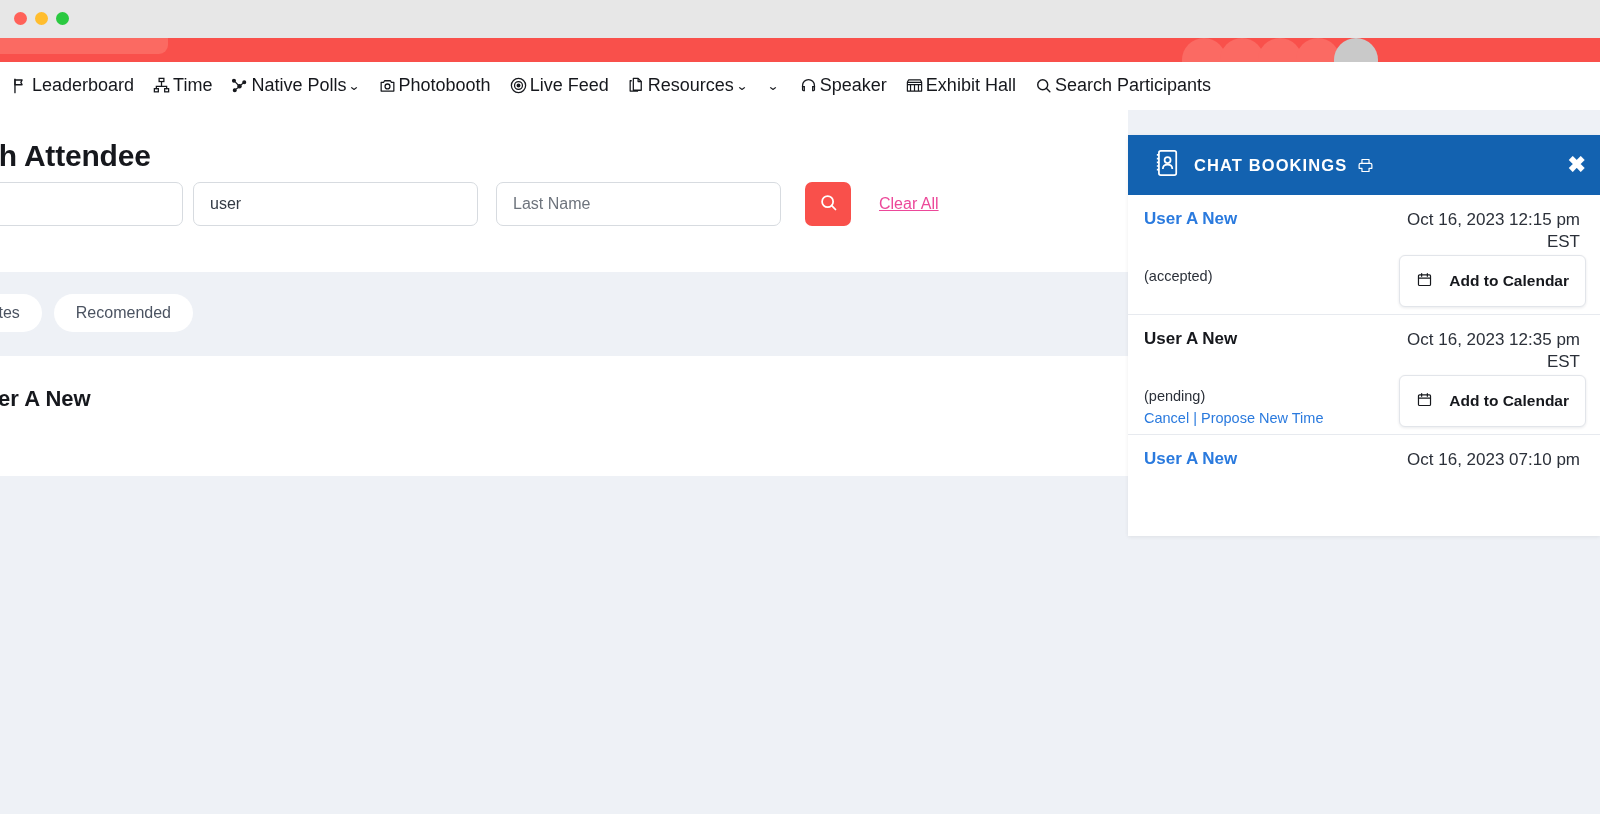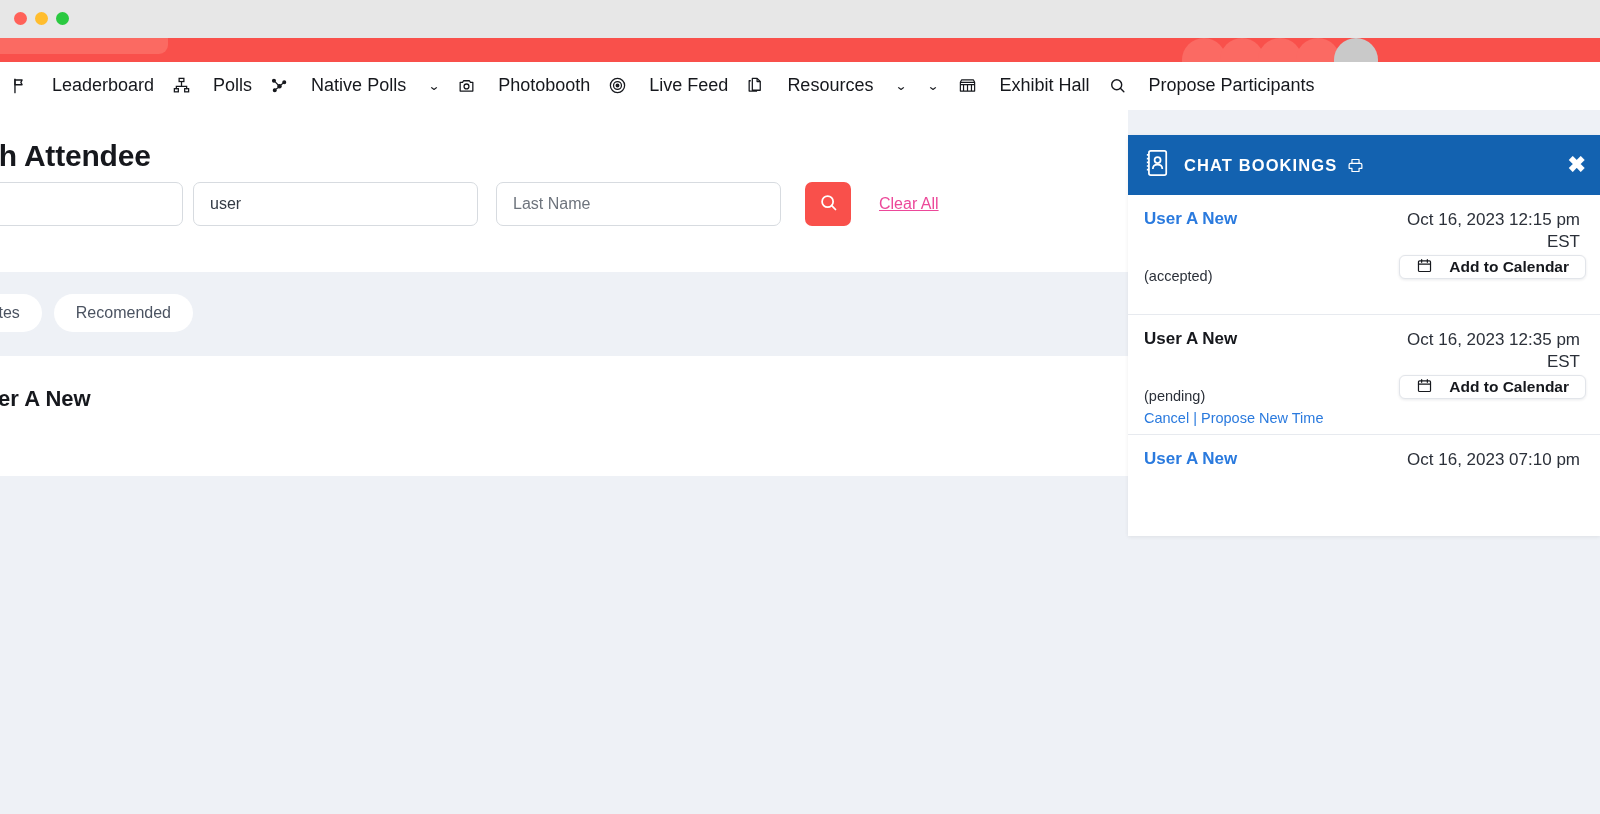--- a/index.html
+++ b/index.html
@@ -52,21 +52,21 @@
   
   .topnav {
     position: absolute; top: 62px; left: 0;
     width: 1600px; height: 48px;
     background: #ffffff;
     display: flex; align-items: center;
     padding-left: 2px;
     border-bottom: 1px solid #ffffff;
   }
   .nav-item {
-    display: flex; align-items: center; gap: 22px;
+    display: flex; align-items: center; gap: 2px;
     padding: 0 9px; height: 48px;
     color: #16181d; font-size: 18px; white-space: nowrap;
     cursor: pointer;
   }
   .nav-item .nav-ico { display: flex; align-items: center; }
   .nav-caret {
     font-size: 12px; color: #16181d; margin-left: 1px;
     transform: scaleX(1.25);
   }
   .nav-overflow {
@@ -154,21 +154,21 @@
   
   .chat-panel {
     position: absolute; top: 135px; left: 1128px;
     width: 472px; height: 401px;
     background: #ffffff;
     box-shadow: 0 1px 4px rgba(0,0,0,0.07);
   }
   .chat-header {
     height: 60px; background: #1362b0;
     display: flex; align-items: center;
-    padding: 0 16px 0 15px;
+    padding: 0 16px 0 25px;
     position: relative;
   }
   .chat-header-title {
     color: #ffffff; font-size: 16.5px; font-weight: 700;
     letter-spacing: 1.1px; margin-left: 13px;
     text-transform: uppercase;
   }
   .print-icon { margin-left: 10px; display: flex; align-items: center; }
   .chat-close {
     position: absolute; right: 14px; top: 50%;
@@ -191,21 +191,21 @@
   }
   .name-link { color: #2a7ade; cursor: pointer; }
   .name-plain { color: #16181d; }
   .booking-when {
     font-size: 17px; color: #2b3039; text-align: right;
     line-height: 1.28; white-space: nowrap;
   }
   .cal-btn {
     position: absolute; right: 14px; top: 60px;
     display: inline-flex; align-items: center; gap: 16px;
-    height: 24px; padding: 0 16px;
+    height: 52px; padding: 0 16px;
     background: #ffffff; border: 1px solid #e2e5ea; border-radius: 6px;
     box-shadow: 0 1px 3px rgba(16,24,40,0.09);
     font-size: 15.5px; font-weight: 700; color: #16181d;
     cursor: pointer; white-space: nowrap;
   }
   .booking-status {
     position: absolute; left: 16px; bottom: 30px;
     font-size: 14.5px; color: #2b3039;
   }
   .booking-actions {
@@ -252,21 +252,21 @@
 
   <div class="nav-item">
     <span class="nav-ico">
       <svg width="19" height="19" viewBox="0 0 24 24" fill="none" stroke="#16181d" stroke-width="1.6" stroke-linecap="round">
         <rect x="9" y="3" width="6" height="4"></rect>
           <rect x="3" y="16" width="5" height="4"></rect>
         <rect x="16" y="16" width="5" height="4"></rect>
           <path d="M12 7v4M5.5 16v-3h13v3M12 11v2"></path>
       </svg>
     </span>
-    <span>Polls</span>
+    <span>Time</span>
   </div>
 
   <div class="nav-item">
     <span class="nav-ico">
       <svg width="19" height="19" viewBox="0 0 24 24" fill="none" stroke="#16181d" stroke-width="1.5">
         <circle cx="5" cy="6" r="1.8" fill="#16181d"></circle>
           <circle cx="18" cy="8" r="1.8" fill="#16181d"></circle>
         <circle cx="12" cy="13" r="2.1" fill="#16181d"></circle>
           <circle cx="6" cy="18" r="1.8" fill="#16181d"></circle>
         <path d="M6.3 7.2 10.6 11.7M16.4 9.2 13.4 11.6M10.6 14.6 7.3 16.8"></path>
@@ -306,41 +306,51 @@
       </svg>
     </span>
     <span>Resources</span>
     <span class="nav-caret">⌄</span>
   </div>
 
   <div class="nav-overflow">
     <span class="nav-caret">⌄</span>
   </div>
 
+  <div class="nav-item">
+    <span class="nav-ico">
+      <svg width="19" height="19" viewBox="0 0 24 24" fill="none" stroke="#16181d" stroke-width="1.6" stroke-linecap="round">
+        <path d="M4.5 14v-2a7.5 7.5 0 0115 0v2"></path>
+        <path d="M4.5 13.5h2.2v5H5.6a1.1 1.1 0 01-1.1-1.1z"></path>
+        <path d="M19.5 13.5h-2.2v5h1.1a1.1 1.1 0 001.1-1.1z"></path>
+      </svg>
+    </span>
+    <span>Speaker</span>
+  </div>
 
   <div class="nav-item">
     <span class="nav-ico">
       <svg width="19" height="19" viewBox="0 0 24 24" fill="none" stroke="#16181d" stroke-width="1.5" stroke-linejoin="round">
         <path d="M3 8h18v11H3z"></path>
           <path d="M3 8l1.5-3h15L21 8"></path>
           <path d="M3 11h18M7 11v8M12 11v8M17 11v8"></path>
       </svg>
     </span>
     <span>Exhibit Hall</span>
   </div>
 
 
   <div class="nav-item">
     <span class="nav-ico">
       <svg width="19" height="19" viewBox="0 0 24 24" fill="none" stroke="#16181d" stroke-width="1.8" stroke-linecap="round">
         <circle cx="11" cy="11" r="6.3"></circle>
           <path d="M15.6 15.6L20 20"></path>
       </svg>
     </span>
-    <span>Propose Participants</span>
+    <span>Search Participants</span>
   </div>
 
 </nav>
 
 <div class="page">
 
   <section class="search-card">
     <h1 class="page-title">Search Attendee</h1>
 
     <div class="search-row">

